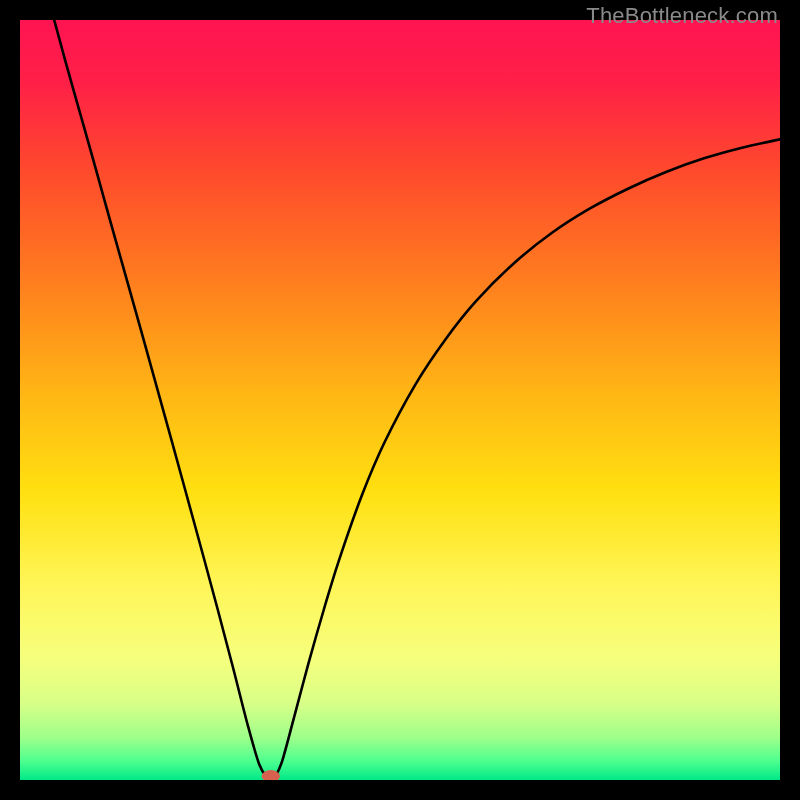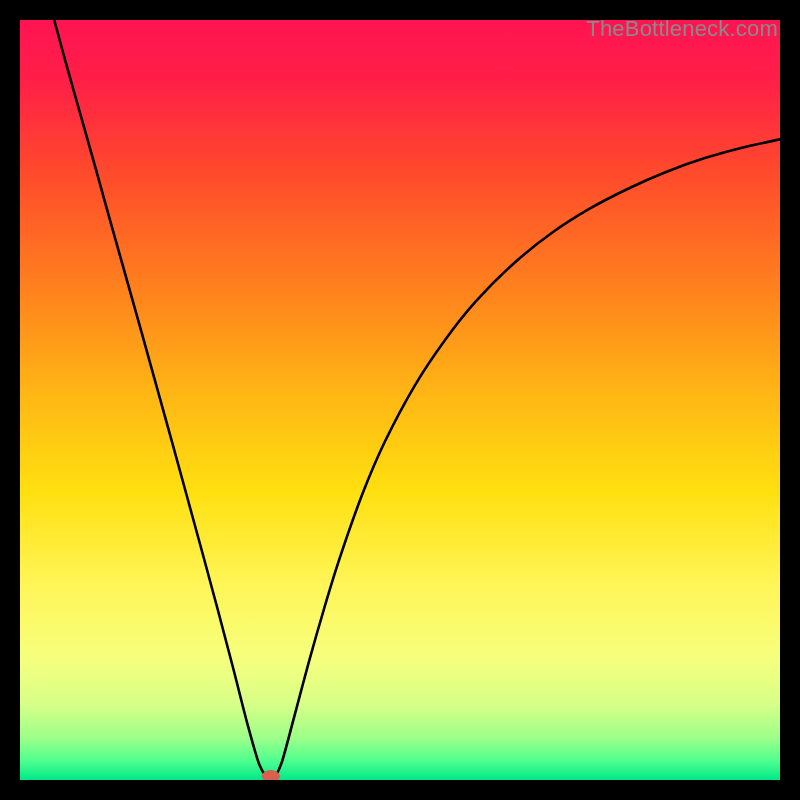--- a/index.html
+++ b/index.html
@@ -20,21 +20,21 @@
   }
   .plot {
     position: absolute;
     left: 0;
     top: 0;
     width: 760px;
     height: 760px;
   }
   .watermark {
     position: absolute;
-    top: 16px;
+    top: 3px;
     right: 22px;
     font-family: Arial, Helvetica, sans-serif;
     font-size: 22px;
     color: #8a8a8a;
     letter-spacing: 0.2px;
   }
   svg { display: block; }
 </style>
 </head>
 <body>

